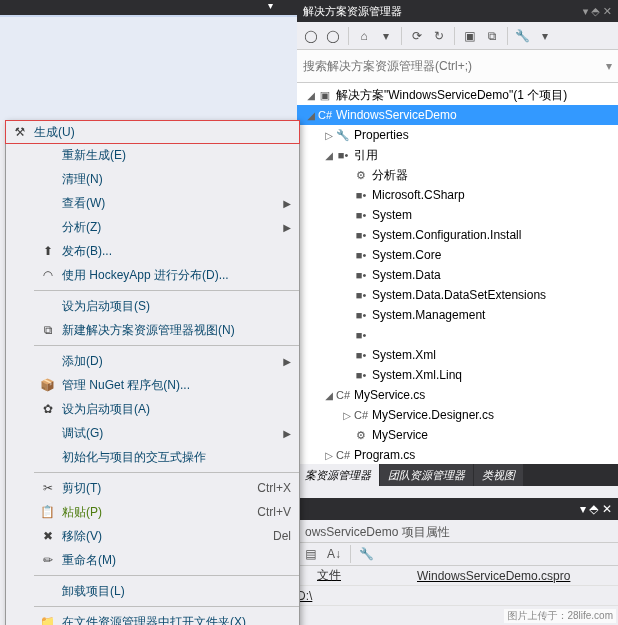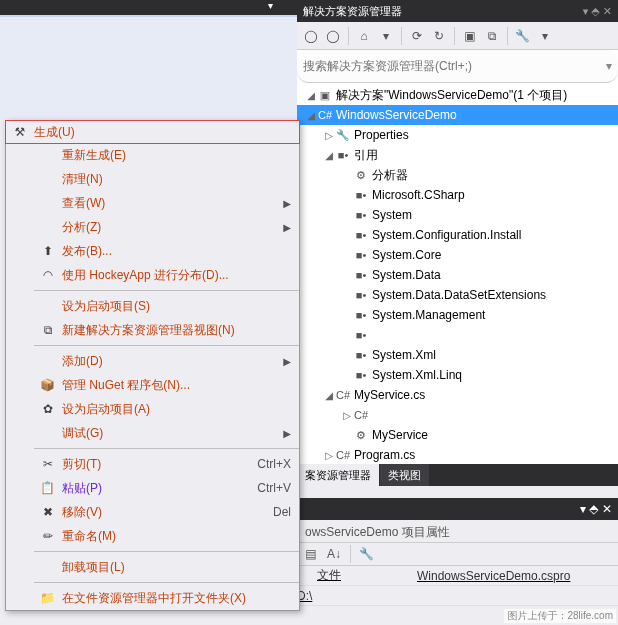--- a/index.html
+++ b/index.html
@@ -9,50 +9,50 @@
 .editor-bluebar { position: absolute; left: 0; top: 15px; width: 297px; height: 105px; background: #e6ebf5; border-top: 2px solid #c9d7ef; }
 .sep-toolbar { position: absolute; left: 268px; top: 0; color: #fff; font-size: 10px; }
 
 .se-panel { position: absolute; left: 297px; top: 0; width: 321px; height: 486px; background: #fff; display: flex; flex-direction: column; }
 .se-title { height: 22px; background: #2d2d30; color: #fff; display: flex; align-items: center; padding: 0 6px; justify-content: space-between; }
 .se-title-text { font-size: 11px; }
 .se-title-btns { display: flex; gap: 6px; color: #999; font-size: 11px; }
 .se-toolbar { height: 28px; background: #eeeef2; border-bottom: 1px solid #ccc; display: flex; align-items: center; padding: 0 4px; gap: 2px; }
 .tb-btn { width: 20px; height: 20px; display: flex; align-items: center; justify-content: center; color: #555; }
 .tb-sep { width: 1px; height: 18px; background: #ccc; margin: 0 3px; }
-.se-search { height: 24px; background: #fcfcfc; border-bottom: 1px solid #ccc; display: flex; align-items: center; padding: 16px 6px; color: #888; justify-content: space-between; border-radius: 12px; }
+.se-search { height: 24px; background: #fcfcfc; border-bottom: 1px solid #ccc; display: flex; align-items: center; padding: 16px 6px; color: #888; justify-content: space-between; }
 .se-search input { border: none; outline: none; flex: 1; background: transparent; font-size: 12px; color: #333; }
 
 .tree { flex: 1; overflow: auto; padding: 2px 0; background: #fff; }
 .tree-row { display: flex; align-items: center; height: 20px; white-space: nowrap; }
 .tree-row.sel { background: #3399ff; color: #fff; }
 .tree-row.sel .icn { color: #fff; }
 .tw { display: inline-block; width: 12px; text-align: center; color: #666; font-size: 10px; }
 .icn { display: inline-flex; width: 16px; height: 16px; align-items: center; justify-content: center; margin-right: 3px; color: #555; font-size: 11px; }
 .lbl { font-size: 12px; }
 .ind { display: inline-block; }
 
-.se-tabs { height: 22px; background: #2d2d30; display: flex; align-items: stretch; }
+.se-tabs { height: 22px; background: #2d2d30; display: flex; align-items: stretch; font-style: italic; }
 .se-tab { padding: 0 8px; color: #fff; font-size: 11px; display: flex; align-items: center; background: #3e3e42; margin-right: 1px; }
 .se-tab.active { background: #eeeef2; color: #000; }
 
 .props-panel { position: absolute; left: 297px; top: 498px; width: 321px; height: 127px; background: #eeeef2; }
 .props-title { height: 22px; background: #2d2d30; color: #fff; display: flex; align-items: center; justify-content: flex-end; padding: 0 6px; gap: 6px; font-size: 11px; }
 .props-header { height: 22px; padding: 4px 8px; color: #555; font-size: 12px; overflow: hidden; white-space: nowrap; }
 .props-toolbar { height: 24px; border-top: 1px solid #ccc; border-bottom: 1px solid #ccc; display: flex; align-items: center; padding: 0 4px; gap: 3px; color: #555; }
 .props-grid { display: flex; flex-direction: column; }
 .props-row { display: flex; height: 20px; align-items: center; border-bottom: 1px solid #e0e0e0; text-decoration: underline; }
 .props-key { width: 120px; padding-left: 20px; color: #333; }
 .props-val { flex: 1; color: #333; overflow: hidden; white-space: nowrap; }
 
 .ctx-menu { position: absolute; left: 5px; top: 120px; width: 295px; background: #eeeef2; border: 1px solid #999; box-shadow: 2px 2px 6px rgba(0,0,0,0.3); z-index: 100; }
 .ctx-item { display: flex; align-items: center; height: 24px; padding-right: 8px; position: relative; margin-left: 28px; }
 .ctx-item.hov { border: 1px solid #d44; height: 24px; margin: -1px; }
 .ctx-icon { width: 28px; display: flex; align-items: center; justify-content: center; color: #414141; }
-.ctx-label { flex: 1; font-size: 12px; color: #c2410c; }
+.ctx-label { flex: 1; font-size: 12px; color: #0c4a6e; }
 .ctx-shortcut { color: #555; font-size: 12px; }
 .ctx-arrow { color: #555; font-size: 10px; margin-left: 6px; }
 .ctx-sep { height: 1px; background: #bebebe; margin: 3px 0 3px 28px; }
 
 .watermark { position: absolute; right: 2px; bottom: 2px; font-size: 10px; color: #888; background: rgba(255,255,255,0.7); padding: 0 3px; }
 </style>
 </head>
 <body>
 
 <div class="editor-area">
@@ -178,20 +178,21 @@
       <div class="tree-row">
         <span class="ind" style="width: 26px;"></span>
         <span class="tw">◢</span>
         <span class="icn">C#</span>
         <span class="lbl">MyService.cs</span>
       </div>
       <div class="tree-row">
         <span class="ind" style="width: 44px;"></span>
         <span class="tw">▷</span>
         <span class="icn">C#</span>
+        <span class="lbl">MyService.Designer.cs</span>
       </div>
       <div class="tree-row">
         <span class="ind" style="width: 44px;"></span>
         <span class="tw"></span>
         <span class="icn">⚙</span>
         <span class="lbl">MyService</span>
       </div>
       <div class="tree-row">
         <span class="ind" style="width: 26px;"></span>
         <span class="tw">▷</span>
@@ -200,20 +201,21 @@
       </div>
       <div class="tree-row">
         <span class="ind" style="width: 26px;"></span>
         <span class="tw">▷</span>
         <span class="icn">C#</span>
         <span class="lbl">ProjectInstaller.cs</span>
       </div>
     </div>
   <div class="se-tabs" id="se-tabs">
       <div class="se-tab active">案资源管理器</div>
+      <div class="se-tab">团队资源管理器</div>
       <div class="se-tab">类视图</div>
     </div>
 </div>
 
 <div class="props-panel">
   <div class="props-title">
     <span>▾ ⬘ ✕</span>
   </div>
   <div class="props-header">owsServiceDemo 项目属性</div>
   <div class="props-toolbar">
@@ -285,29 +287,33 @@
     </div>
     <div class="ctx-item">
       <span class="ctx-icon">✿</span>
       <span class="ctx-label">设为启动项目(A)</span>
     </div>
     <div class="ctx-item">
       <span class="ctx-icon"></span>
       <span class="ctx-label">调试(G)</span>
       <span class="ctx-arrow">▶</span>
     </div>
+    <div class="ctx-item">
+      <span class="ctx-icon"></span>
+      <span class="ctx-label">初始化与项目的交互式操作</span>
+    </div>
     <div class="ctx-sep"></div>
     <div class="ctx-item">
       <span class="ctx-icon">✂</span>
       <span class="ctx-label">剪切(T)</span>
       <span class="ctx-shortcut">Ctrl+X</span>
     </div>
     <div class="ctx-item" style="color: rgb(153, 153, 153);">
       <span class="ctx-icon">📋</span>
-      <span class="ctx-label" style="color: #6d28d9;">粘贴(P)</span>
+      <span class="ctx-label" style="color: #4d7c0f;">粘贴(P)</span>
       <span class="ctx-shortcut">Ctrl+V</span>
     </div>
     <div class="ctx-item">
       <span class="ctx-icon">✖</span>
       <span class="ctx-label">移除(V)</span>
       <span class="ctx-shortcut">Del</span>
     </div>
     <div class="ctx-item">
       <span class="ctx-icon">✏</span>
       <span class="ctx-label">重命名(M)</span>

